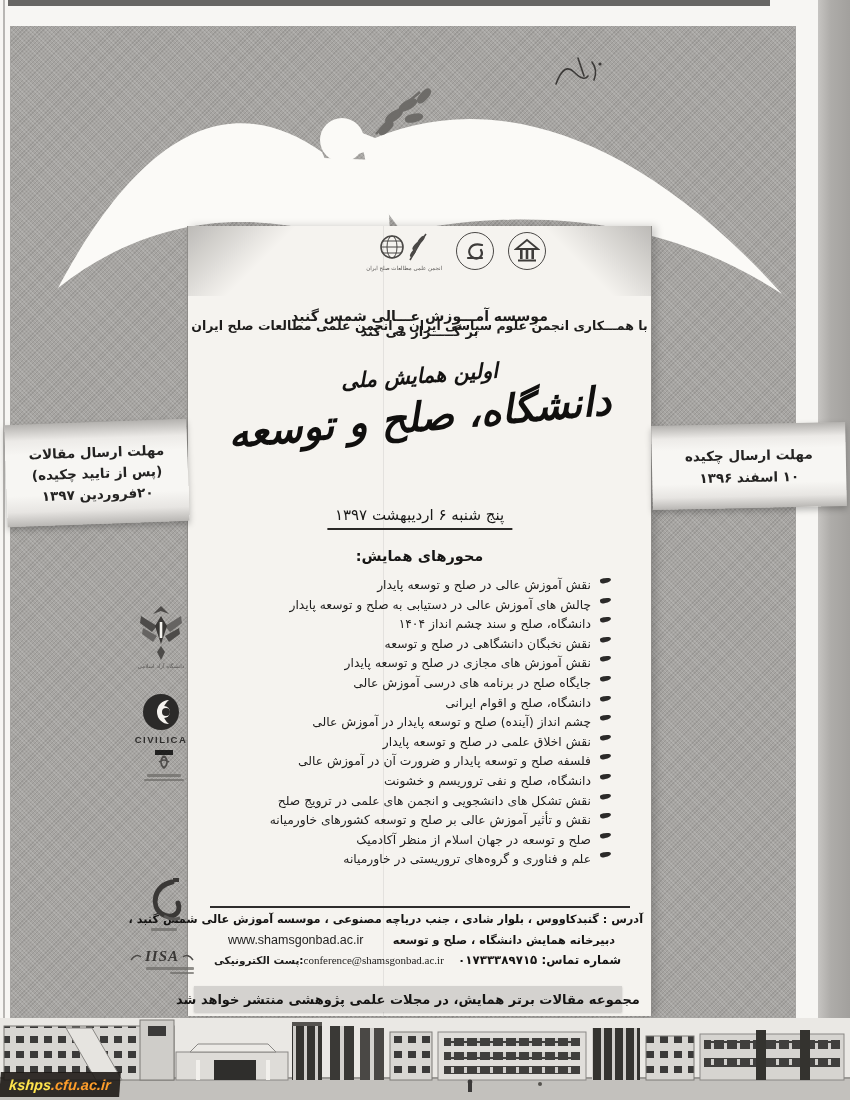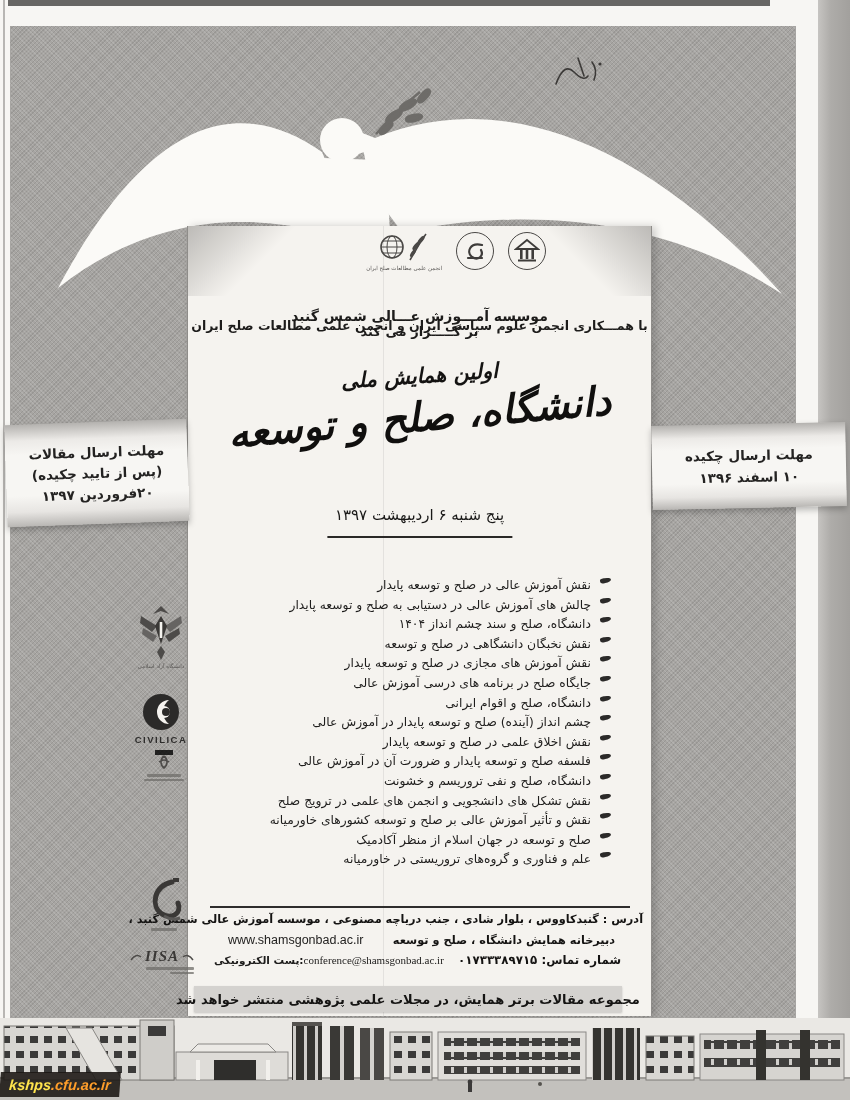--- a/index.html
+++ b/index.html
@@ -41,21 +41,21 @@
   #org1 { top:50px; font-size:14px; font-weight:bold; letter-spacing:.5px;margin-top:32px; }
   #org2 { top:92px; font-size:12.5px; font-weight:bold; }
   #org3 { top:98px; font-size:13px; font-weight:bold; }
 
   
   #title-small { position:absolute; top:138px; left:0; width:100%; text-align:center; direction:rtl;
       font-size:21px; font-weight:bold; font-style:italic; color:#141312; transform:rotate(-4deg); }
   #title-main { position:absolute; top:168px; left:0; width:100%; text-align:center; direction:rtl;
       font-size:40px; font-weight:bold; font-style:italic; color:#100f0e; transform:rotate(-5deg); letter-spacing:1px; }
   #date-line { position:absolute; top:280px; left:50%; transform:translateX(-50%); direction:rtl;
-      font-size:15px; color:#1a1918; letter-spacing:3px; padding:0 8px 12px 8px; border-bottom:2.5px solid #2a2927; white-space:nowrap; }
+      font-size:15px; color:#1a1918; letter-spacing:3px; padding:0 8px 4px 8px; border-bottom:2.5px solid #2a2927; white-space:nowrap; }
 
   
   #topics-heading { position:absolute; top:322px; width:100%; text-align:center; direction:rtl;
       font-size:14.5px; font-weight:bold; color:#171615; }
   #topics { position:absolute; top:352px; right:40px; width:400px; direction:rtl; }
   .topic { display:flex; align-items:flex-start; height:19.6px; color:#1e1d1c; font-size:12.3px; white-space:nowrap; }
   .bullet { display:inline-block; width:11px; height:4.5px; background:#2b2a29; border-radius:40% 60% 60% 40%;
       transform:rotate(-10deg); margin-left:9px; flex:0 0 auto; }
 
   
@@ -171,20 +171,21 @@
     </div>
 
     <div class="org-line" id="org1">موسسه آمـــوزش عـــالی شمس گنبد</div>
     <div class="org-line" id="org2">با همـــکاری انجمن علوم سیاسی ایران و انجمن علمی مطالعات صلح ایران</div>
     <div class="org-line" id="org3">بر گـــــزار می کند</div>
 
     <div id="title-small">اولین همایش ملی</div>
     <div id="title-main">دانشگاه، صلح و توسعه</div>
     <div id="date-line">پنج شنبه ۶ اردیبهشت ۱۳۹۷</div>
 
+    <div id="topics-heading">محورهای همایش:</div>
     <div id="topics">
   <div class="topic">
     <span class="bullet"></span>
     <span>نقش آموزش عالی در صلح و توسعه پایدار</span>
   </div>
 
   <div class="topic">
     <span class="bullet"></span>
     <span>چالش های آموزش عالی در دستیابی به صلح و توسعه پایدار</span>
   </div>

